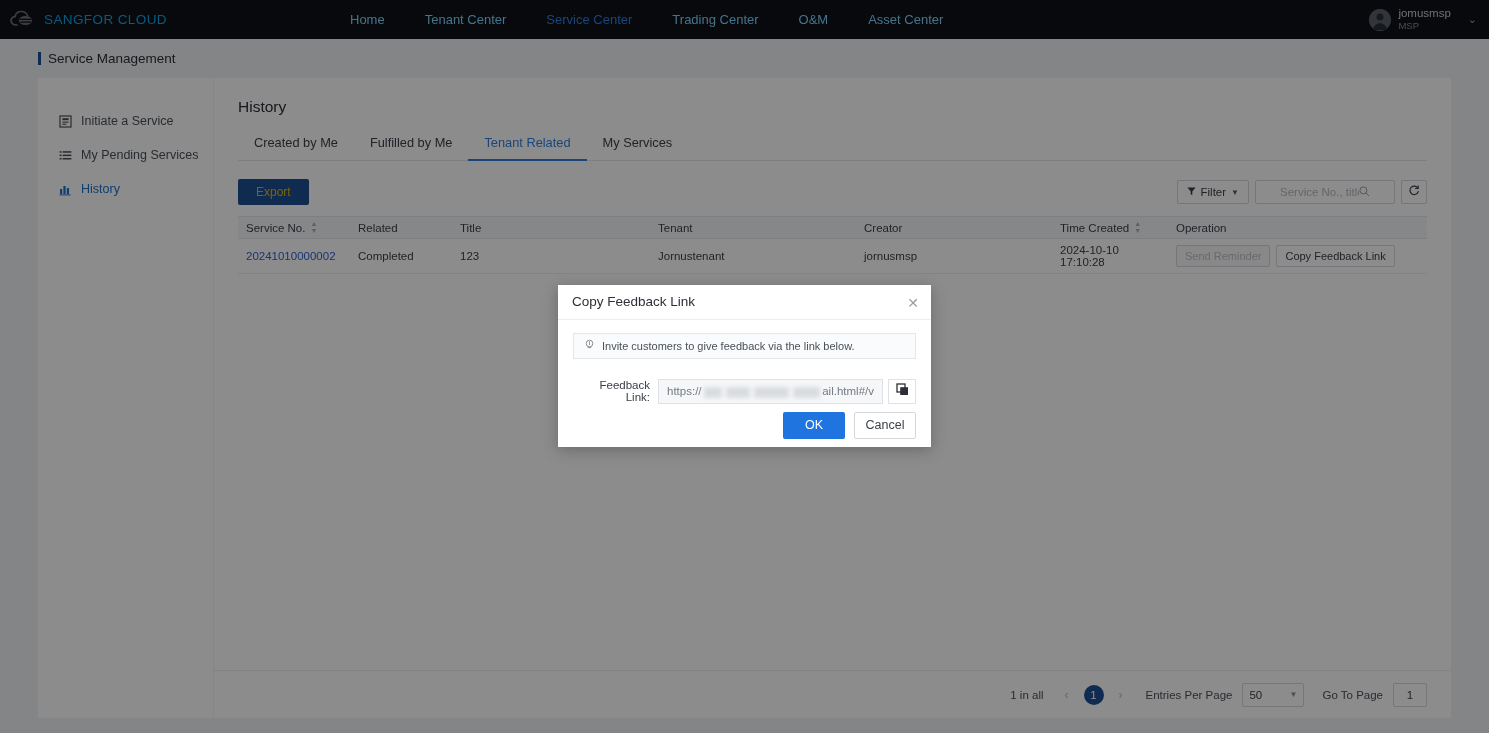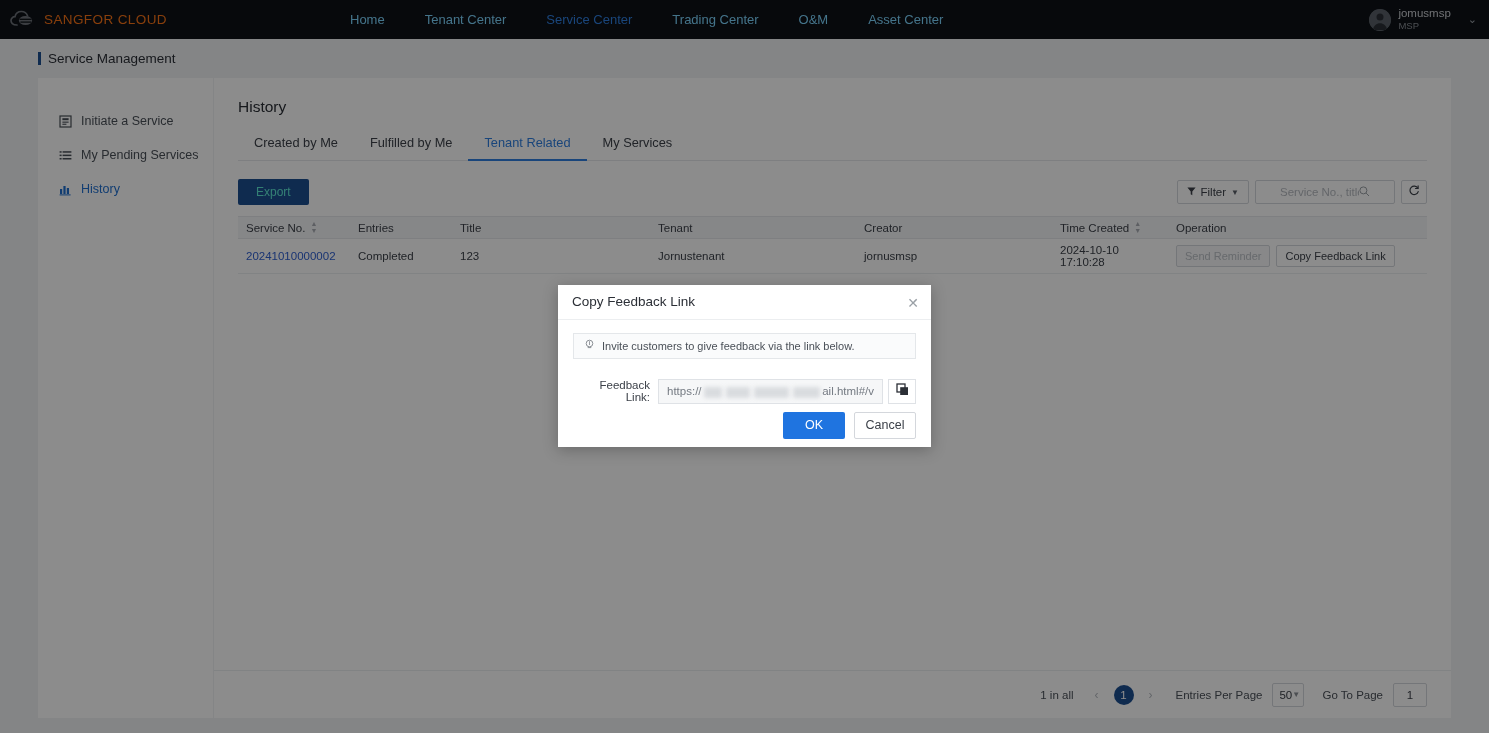--- a/index.html
+++ b/index.html
@@ -12,21 +12,21 @@
   #root { position: relative; width: 1489px; height: 733px; }
 
   
   .topnav {
     position: absolute; top: 0; left: 0; width: 1489px; height: 39px;
     background: #0d1117; display: flex; align-items: center;
     z-index: 5;
   }
   .brand { display: flex; align-items: center; gap: 8px; padding-left: 10px; width: 330px; }
   .brand-logo { width: 26px; height: 19px; display: block; }
-  .brand-name { color: #f97316; font-size: 13.5px; letter-spacing: .4px; }
+  .brand-name { color: #0ea5e9; font-size: 13.5px; letter-spacing: .4px; }
   .navmenu { display: flex; align-items: center; gap: 0; }
   .navitem {
     color: #7dd3fc; font-size: 13px; padding: 0 20px; line-height: 39px;
     cursor: pointer; white-space: nowrap;
   }
   .navitem.active { color: #2f7fe0; }
   .user-area {
     position: absolute; right: 12px; top: 0; height: 39px;
     display: flex; align-items: center; gap: 7px;
   }
@@ -68,21 +68,21 @@
 
   .tabs { display: flex; gap: 0; margin-top: 18px; border-bottom: 1px solid #e6e8eb; }
   .tab {
     font-size: 12.8px; color: #3c4149; padding: 0 16px 9px 16px; cursor: pointer;
     position: relative; top: 1px;
   }
   .tab.active { color: #2f7fe0; border-bottom: 2px solid #2f7fe0; }
 
   .toolbar { display: flex; align-items: center; margin-top: 18px; height: 26px; }
   .btn-export {
-    background: #1d4f91; color: #5eead4; font-size: 12px; border: none;
+    background: #1d4f91; color: #eab308; font-size: 12px; border: none;
     height: 26px; padding: 0 18px; cursor: pointer; border-radius: 2px;
   }
   .toolbar-right { margin-left: auto; display: flex; align-items: center; gap: 6px; }
   .btn-filter {
     height: 24px; min-width: 70px; border: 1px solid #d4d7dc; background: #fff;
     font-size: 11.5px; color: #3c4149; display: flex; align-items: center; gap: 5px;
     padding: 0 9px; cursor: pointer; border-radius: 2px;
   }
   .search-box {
     height: 24px; width: 140px; border: 1px solid #d4d7dc; background: #fff;
@@ -130,21 +130,21 @@
     padding-right: 24px; gap: 10px; border-top: 1px solid #eceef0;
   }
   .pg-total { font-size: 11.5px; color: #4a5058; margin-right: 6px; }
   .pg-arrow { font-size: 12px; color: #b6bac0; cursor: pointer; padding: 0 5px; }
   .pg-num {
     width: 20px; height: 20px; border-radius: 50%; background: #1d4f91; color: #fff;
     font-size: 11.5px; display: flex; align-items: center; justify-content: center; cursor: pointer;
   }
   .pg-label { font-size: 11.5px; color: #4a5058; margin-left: 8px; }
   .pg-select {
-    width: 32px; height: 24px; border: 1px solid #d4d7dc; background: #fff;
+    width: 62px; height: 24px; border: 1px solid #d4d7dc; background: #fff;
     display: flex; align-items: center; justify-content: space-between;
     padding: 0 6px; font-size: 11.5px; color: #3c4149; cursor: pointer; border-radius: 2px;
   }
   .pg-input {
     width: 34px; height: 24px; border: 1px solid #d4d7dc; background: #fff;
     font-size: 11.5px; color: #3c4149; text-align: center; outline: none;
     font-family: "Liberation Sans", sans-serif; border-radius: 2px;
   }
 
   
@@ -342,21 +342,21 @@
                   <span class="th-in">
                     <span>Service No.</span>
                     <span class="sort-ar">
                         <i>▲</i>
                         <i>▼</i>
                       </span>
                   </span>
                 </th>
                 <th style="width:102px;">
                   <span class="th-in">
-                      <span>Entries</span>
+                      <span>Related</span>
                     </span>
                 </th>
                 <th style="width:198px;">
                   <span class="th-in">
                       <span>Title</span>
                     </span>
                 </th>
                 <th style="width:206px;">
                   <span class="th-in">
                       <span>Tenant</span>

